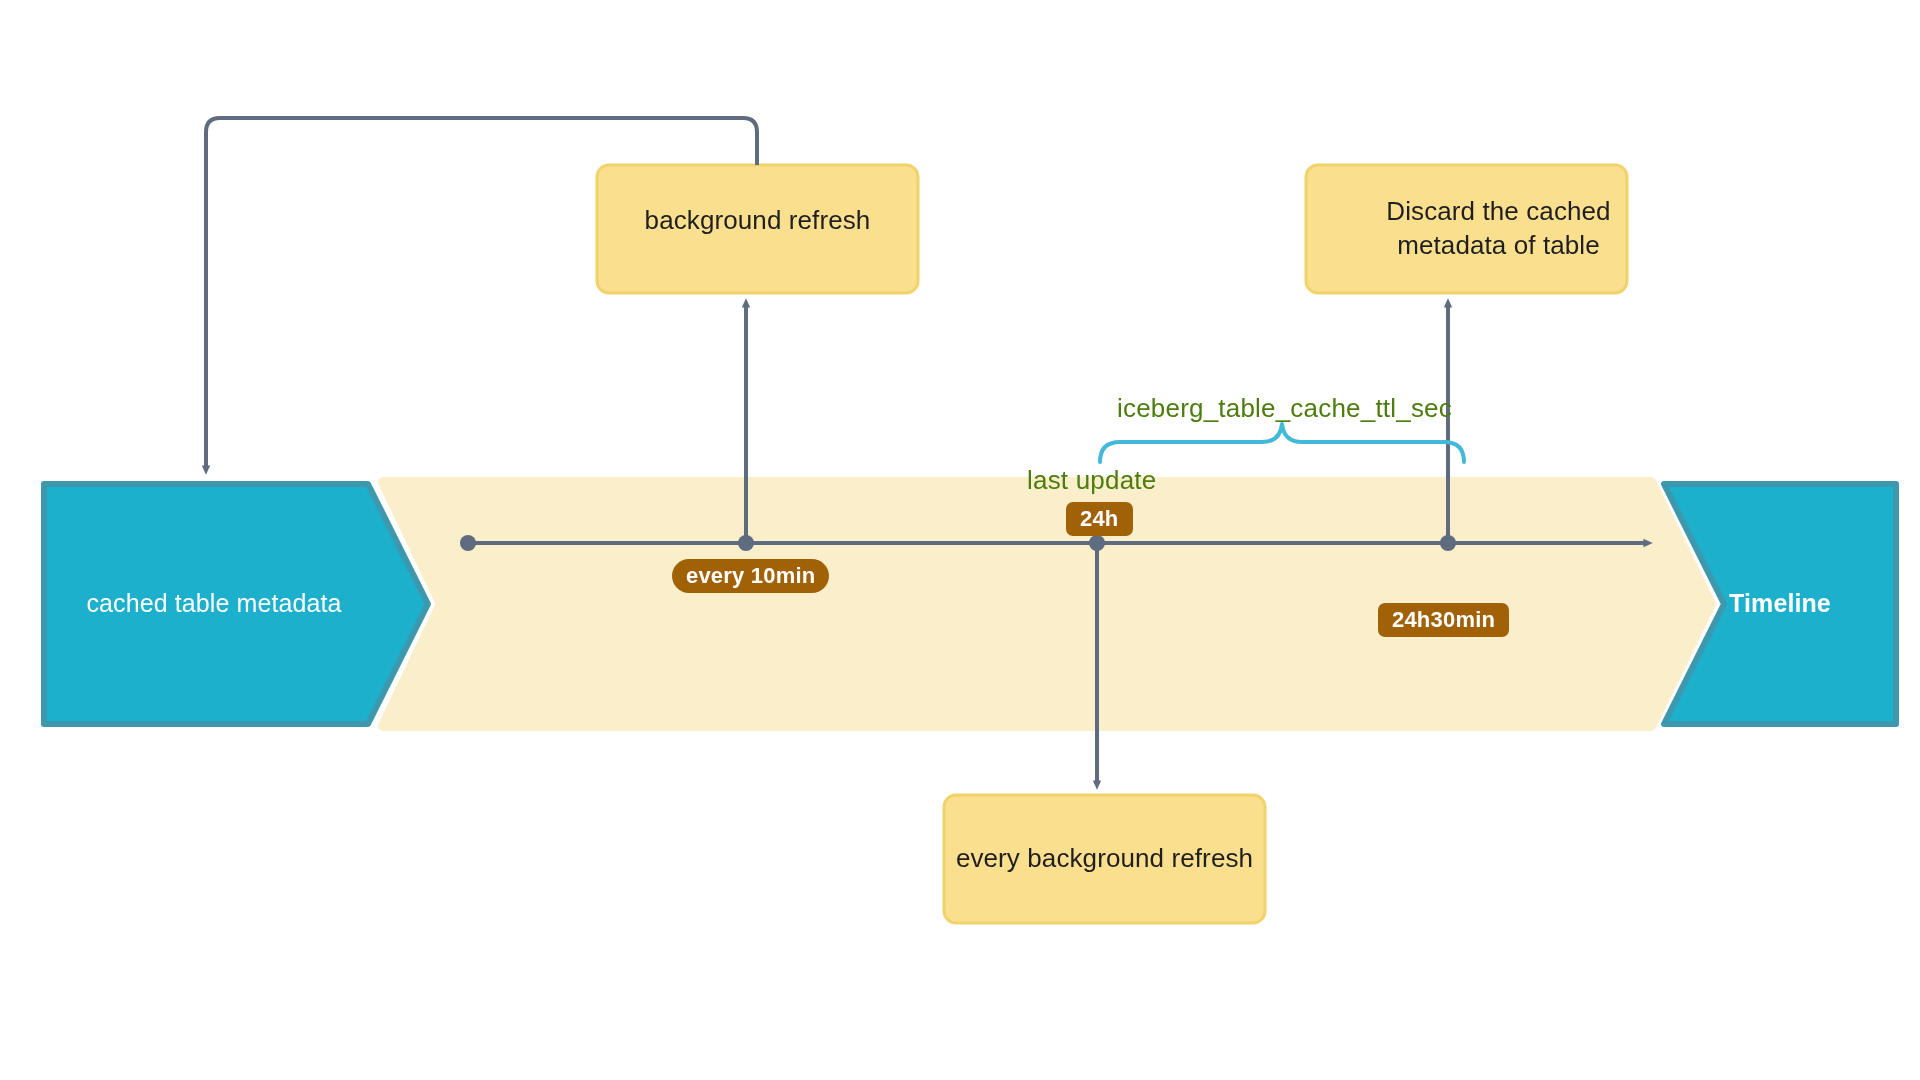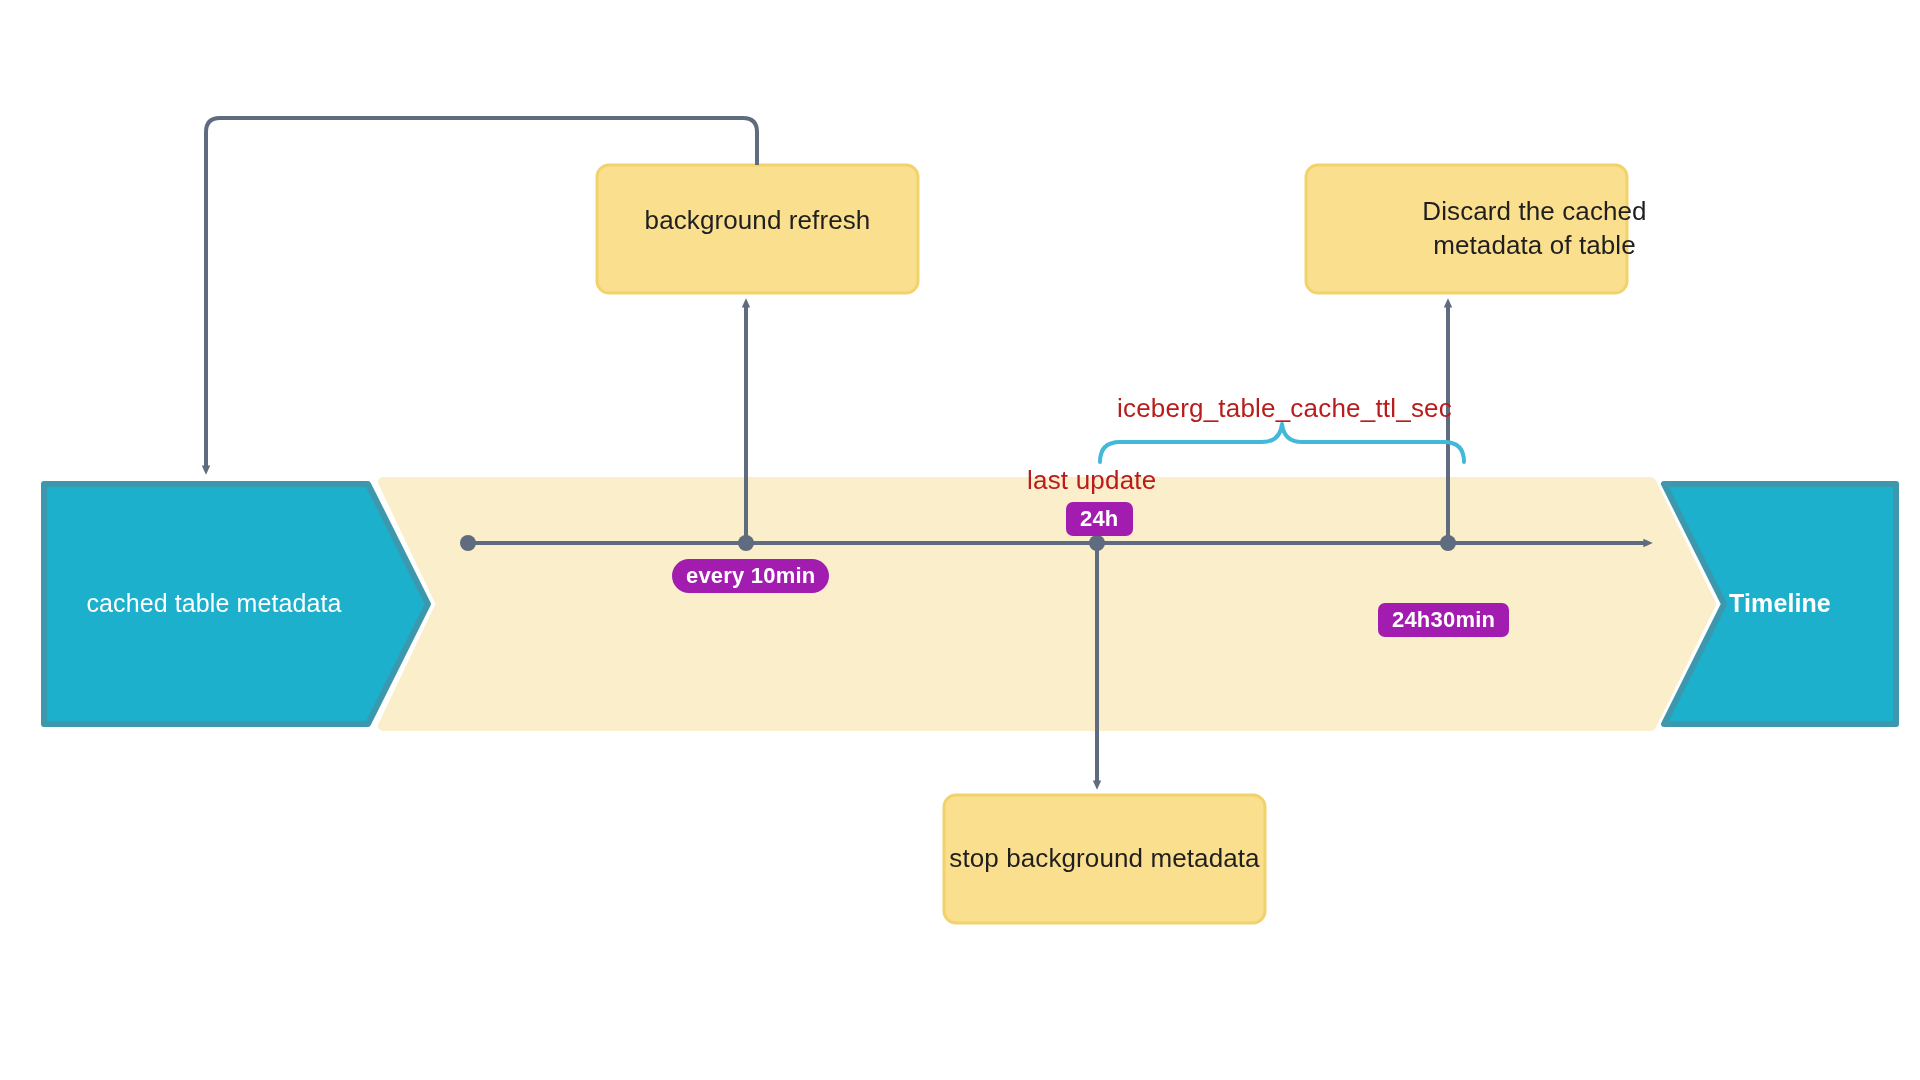--- a/index.html
+++ b/index.html
@@ -49,34 +49,34 @@
     line-height: 1.25;
     letter-spacing: 0.1px;
   }
   .stage-label.bold { font-weight: bold; }
 
   .badge {
     position: absolute;
     display: flex;
     align-items: center;
     justify-content: center;
-    background: #a21caf;
+    background: #a16207;
     border-radius: 7px;
     color: #ffffff;
     font-size: 22px;
     font-weight: bold;
     letter-spacing: 0.2px;
     box-sizing: border-box;
     padding: 0 14px;
     height: 34px;
   }
 
   .annot {
     position: absolute;
-    color: #b91c1c;
+    color: #4d7c0f;
     font-size: 26px;
     letter-spacing: 0.2px;
     white-space: nowrap;
   }
 </style>
 </head>
 <body>
 
 <div id="stage">
 
@@ -121,27 +121,27 @@
   </div>
 
   <div class="node" style="left:44px; top:484px; width:340px; height:240px;">
     <span class="stage-label">cached table metadata</span>
   </div>
 
   <div class="node" style="left:597px; top:165px; width:321px; height:111px;border-radius:30px;">
     <span class="yellow-box-label">background refresh</span>
   </div>
 
-  <div class="node" style="left:1306px; top:165px; width:385px; height:128px;margin-left:36px;">
+  <div class="node" style="left:1306px; top:165px; width:385px; height:128px;">
     <span class="yellow-box-label">Discard the cached
 metadata of table</span>
   </div>
 
   <div class="node" style="left:944px; top:795px; width:321px; height:128px;">
-    <span class="yellow-box-label">stop background metadata</span>
+    <span class="yellow-box-label">every background refresh</span>
   </div>
 
   <div class="badge" style="left:672px; top:559px;border-radius:17px;">
     <span>every 10min</span>
   </div>
 
   <div class="badge" style="left:1066px; top:502px;">
     <span>24h</span>
   </div>
 

